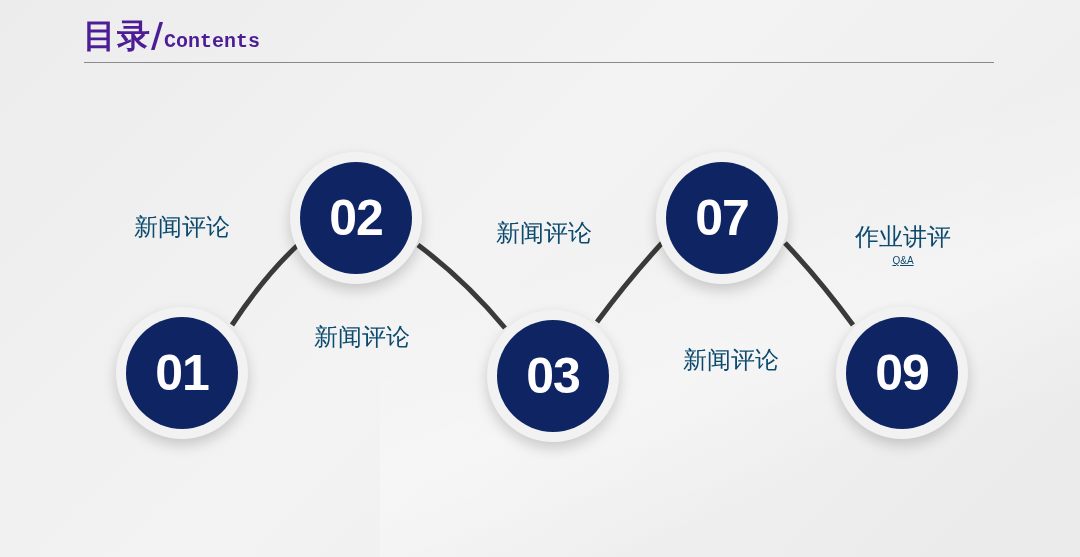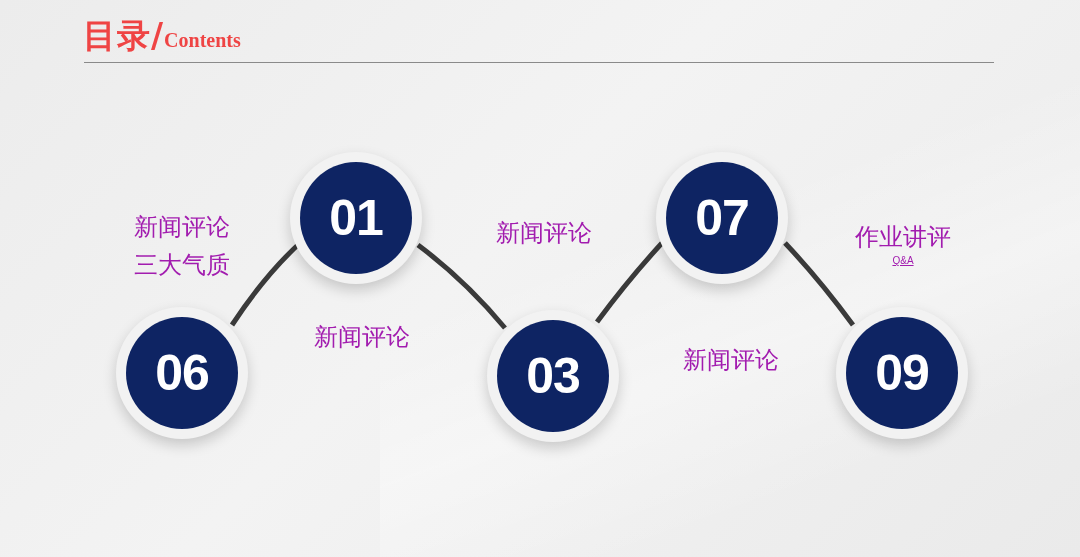--- a/index.html
+++ b/index.html
@@ -1,30 +1,30 @@
 <!DOCTYPE html>
 <html><head>
 <meta charset="utf-8">
 <style>
   html,body{margin:0;padding:0;}
   body{width:1080px;height:557px;overflow:hidden;position:relative;
     font-family:"DejaVu Sans","Liberation Sans",sans-serif;
     background:linear-gradient(135deg,#ececec 0%,#f3f3f3 45%,#eaeaea 100%);}
   .facet{position:absolute;}
-  .title{position:absolute;left:83px;top:14px;color:#ef4444;font-weight:bold;display:flex;align-items:baseline;}
+  .title{position:absolute;left:83px;top:14px;color:#4c1d95;font-weight:bold;display:flex;align-items:baseline;}
   .title .zh{font-size:33px;letter-spacing:1px;}
-  .title .en{font-size:20px;font-family:Liberation Serif, serif;}
+  .title .en{font-size:20px;font-family:Liberation Mono, monospace;}
   .rule{position:absolute;left:84px;top:62px;width:910px;height:1px;background:#8a8a8a;}
   svg.lines{position:absolute;left:0;top:0;}
   .node{position:absolute;width:132px;height:132px;border-radius:50%;background:#f2f2f2;
     box-shadow:0 6px 14px rgba(0,0,0,0.18);display:flex;align-items:center;justify-content:center;}
   .node .inner{width:112px;height:112px;border-radius:50%;background:#0e2463;
     display:flex;align-items:center;justify-content:center;color:#fff;font-weight:bold;
     font-size:50px;font-family:"Liberation Sans",sans-serif;letter-spacing:-1px;}
-  .label{position:absolute;color:#a21caf;font-size:24px;text-align:center;line-height:38px;width:160px;}
+  .label{position:absolute;color:#0c4a6e;font-size:24px;text-align:center;line-height:38px;width:160px;}
   .label .sub{display:block;font-size:10px;line-height:10px;font-family:"Liberation Sans",sans-serif;text-decoration:underline;}
 </style>
 </head>
 <body>
 
 <div class="facet" style="left:380px;top:0;width:700px;height:557px;background:linear-gradient(160deg,rgba(255,255,255,0) 40%,rgba(255,255,255,0.35) 60%,rgba(255,255,255,0) 80%);"></div>
 
 <div class="title">
   <span class="zh">目录/</span>
   <span class="en">Contents</span>
@@ -32,38 +32,37 @@
 <div class="rule"></div>
 
 <svg class="lines" width="1080" height="557">
   <path d="M232 325 Q265 275 300 243" stroke="#3a3a3a" stroke-width="5" fill="none"></path>
   <path d="M418 245 Q465 280 505 328" stroke="#3a3a3a" stroke-width="5" fill="none"></path>
   <path d="M597 322 Q628 280 662 243" stroke="#3a3a3a" stroke-width="5" fill="none"></path>
   <path d="M785 243 Q820 280 853 325" stroke="#3a3a3a" stroke-width="5" fill="none"></path>
 </svg>
 
 <div class="node" style="left:116px;top:307px;">
-  <div class="inner">06</div>
+  <div class="inner">01</div>
 </div>
 <div class="node" style="left:290px;top:152px;">
-  <div class="inner">01</div>
+  <div class="inner">02</div>
 </div>
 <div class="node" style="left:487px;top:310px;">
   <div class="inner">03</div>
 </div>
 <div class="node" style="left:656px;top:152px;">
   <div class="inner">07</div>
 </div>
 <div class="node" style="left:836px;top:307px;">
   <div class="inner">09</div>
 </div>
 
 <div class="label" style="left:102px;top:208px;">
   <div>新闻评论</div>
-  <div>三大气质</div>
 </div>
 <div class="label" style="left:282px;top:318px;">
   <div>新闻评论</div>
 </div>
 <div class="label" style="left:464px;top:214px;">
   <div>新闻评论</div>
 </div>
 <div class="label" style="left:651px;top:341px;">
   <div>新闻评论</div>
 </div>

